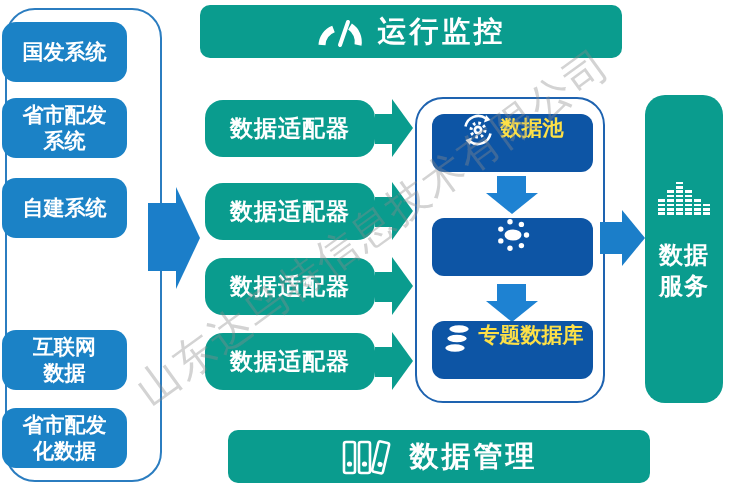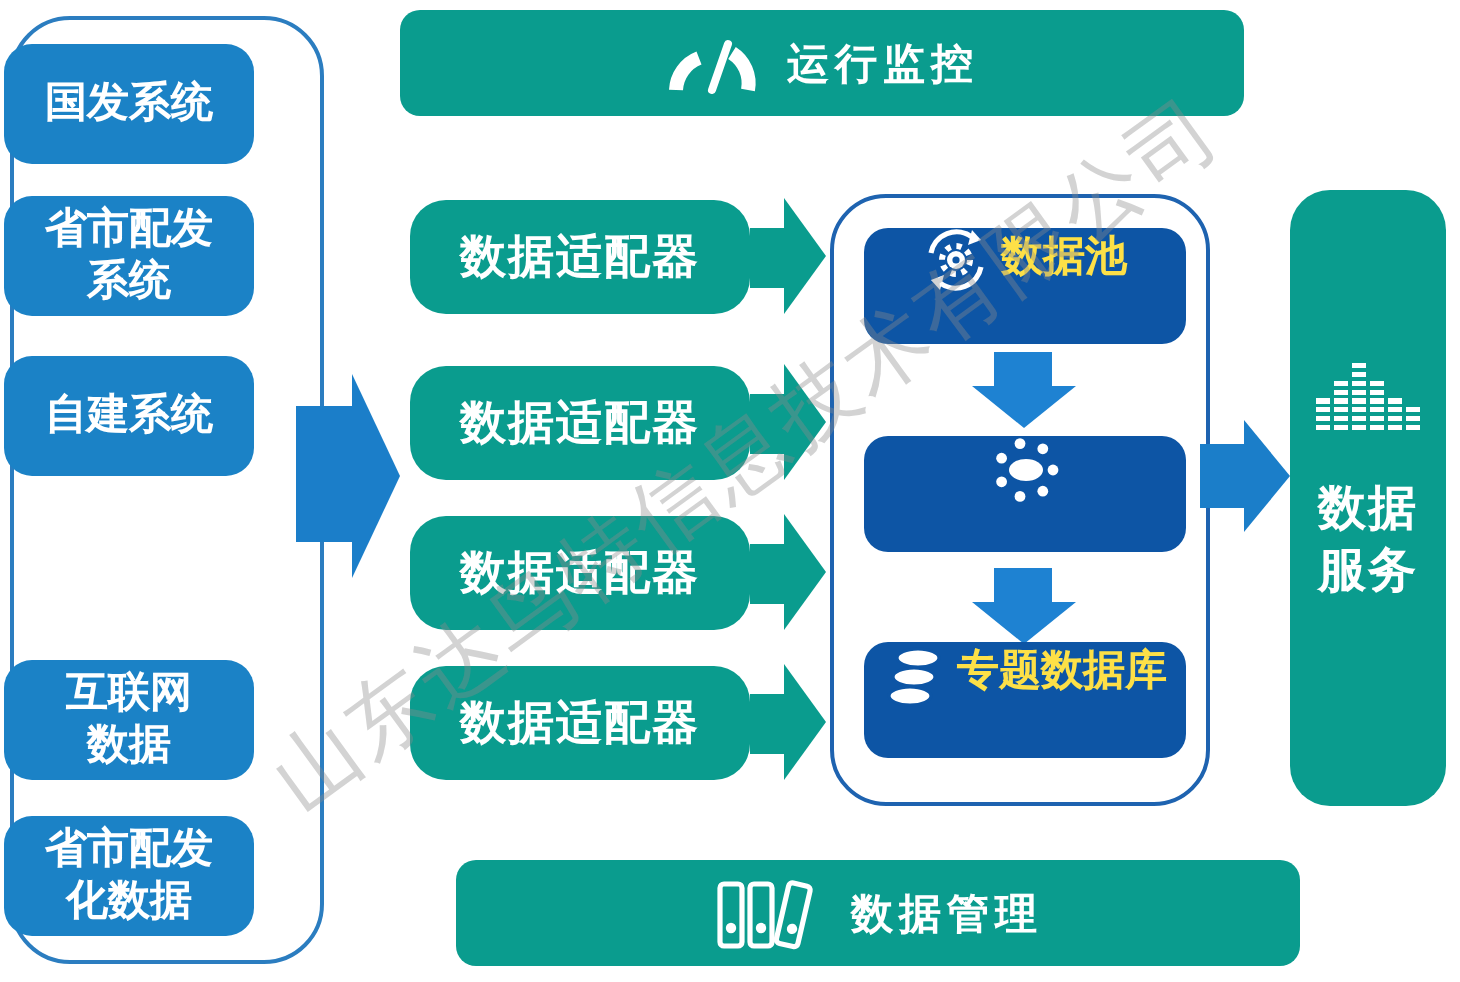--- a/index.html
+++ b/index.html
@@ -58,21 +58,21 @@
     border-radius:20px;display:flex;flex-direction:column;align-items:center;}
   .service .label{margin-top:24px;color:#fff;font-weight:700;font-size:24px;line-height:31px;
     letter-spacing:1px;text-align:center;white-space:pre-line;}
   .eq{display:flex;align-items:flex-end;gap:2px;margin-top:84px;height:36px;}
   .eq span{display:block;width:7px;
     background:repeating-linear-gradient(to top,#fff 0 2.6px,transparent 2.6px 4.4px);}
 
   
   .bar{position:absolute;left:200px;width:422px;height:53px;background:var(--teal);
     border-radius:10px;display:flex;align-items:center;justify-content:center;gap:15px;
-    color:#fff;font-weight:700;font-size:21px;letter-spacing:3px;}
+    color:#fff;font-weight:700;font-size:29px;letter-spacing:3px;}
   .bar.top{top:5px;} .bar.bottom{top:430px;margin-left:28px;}
 
   svg{display:block;}
 </style>
 </head>
 <body>
 
 <div class="stage">
 
   <div class="bar top">

